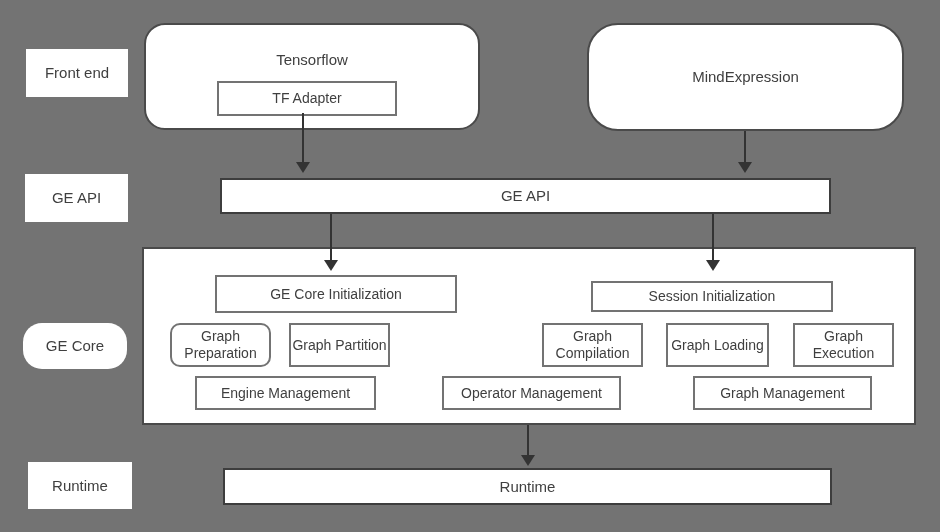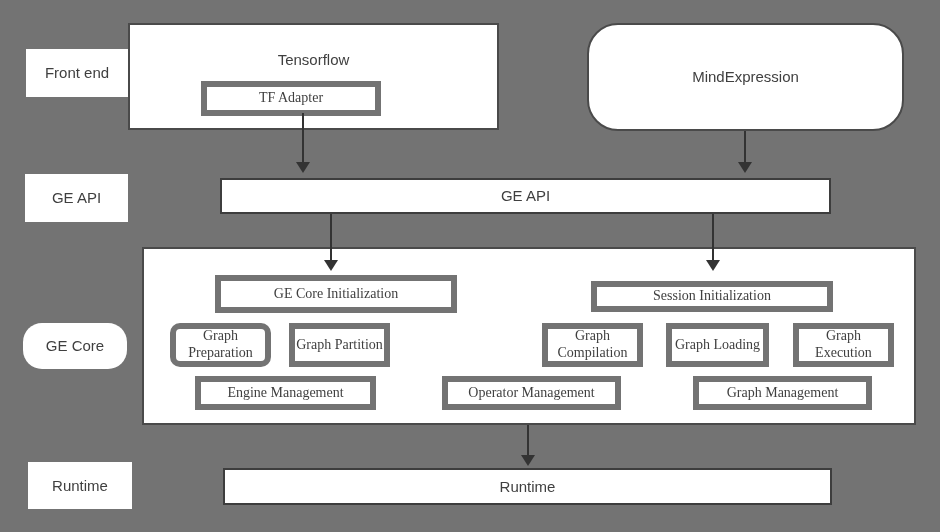--- a/index.html
+++ b/index.html
@@ -27,22 +27,21 @@
     font-size: 14px;
     line-height: 1.2;
   }
   .side-label {
     font-size: 15px;
   }
   .outer {
     border: 2px solid #4a4a4a;
   }
   .inner {
-    border: 6px solid #737373;
-    font-family: Liberation Serif, serif;
+    border: 2px solid #737373;
   }
   .bar {
     border: 2px solid #3d3d3d;
     font-size: 15px;
   }
   .top-label {
     position: absolute;
     left: 0;
     right: 0;
     top: 26px;
@@ -72,21 +71,21 @@
 </head>
 <body>
 
 <div class="canvas">
 
   <div class="box side-label" style="left:26px; top:49px; width:102px; height:48px;">Front end</div>
   <div class="box side-label" style="left:25px; top:174px; width:103px; height:48px;">GE API</div>
   <div class="box side-label" style="left:23px; top:323px; width:104px; height:46px;border-radius:19px;">GE Core</div>
   <div class="box side-label" style="left:28px; top:462px; width:104px; height:47px;">Runtime</div>
 
-  <div class="box outer" style="left:128px; top:23px; width:371px; height:107px;">
+  <div class="box outer" style="left:144px; top:23px; width:336px; height:107px;border-radius:21px;">
     <div class="top-label">Tensorflow</div>
     <div class="box inner" style="left:71px; top:56px; width:180px; height:35px;">TF Adapter</div>
   </div>
 
   <div class="box outer" style="left:587px; top:23px; width:317px; height:108px; font-size:15px;border-radius:31px;">MindExpression</div>
 
   <div class="box bar" style="left:220px; top:178px; width:611px; height:36px;">GE API</div>
 
   <div class="box outer" style="left:142px; top:247px; width:774px; height:178px;">
 

